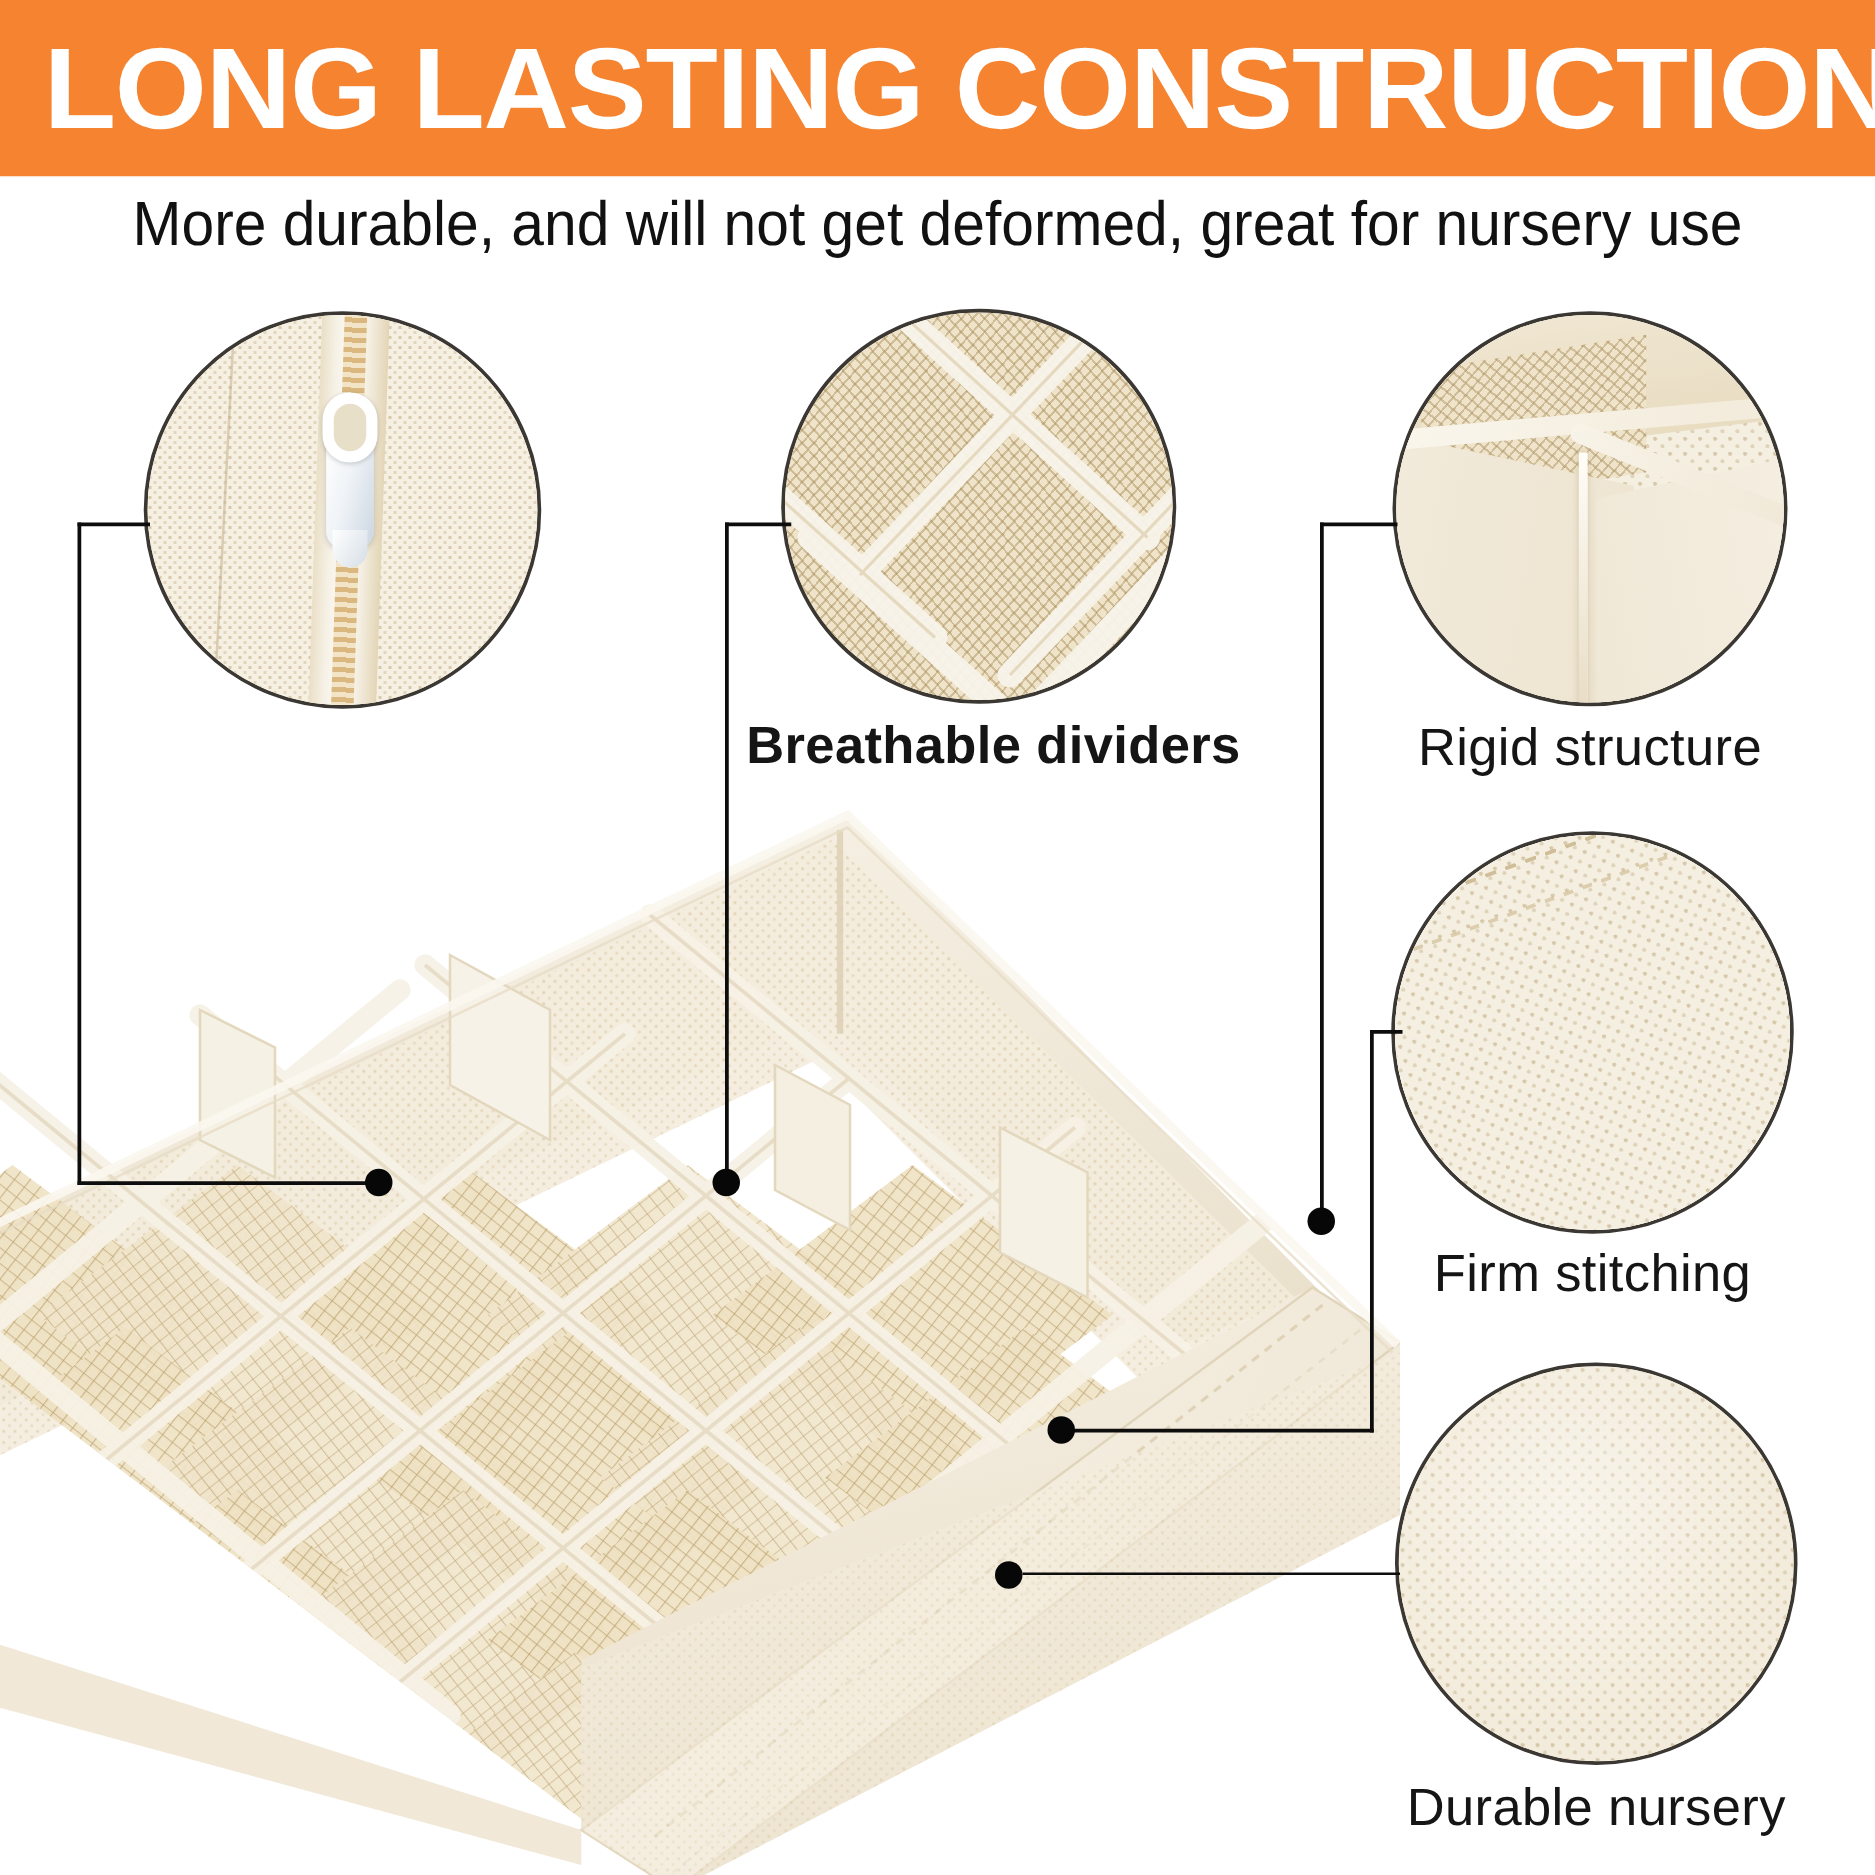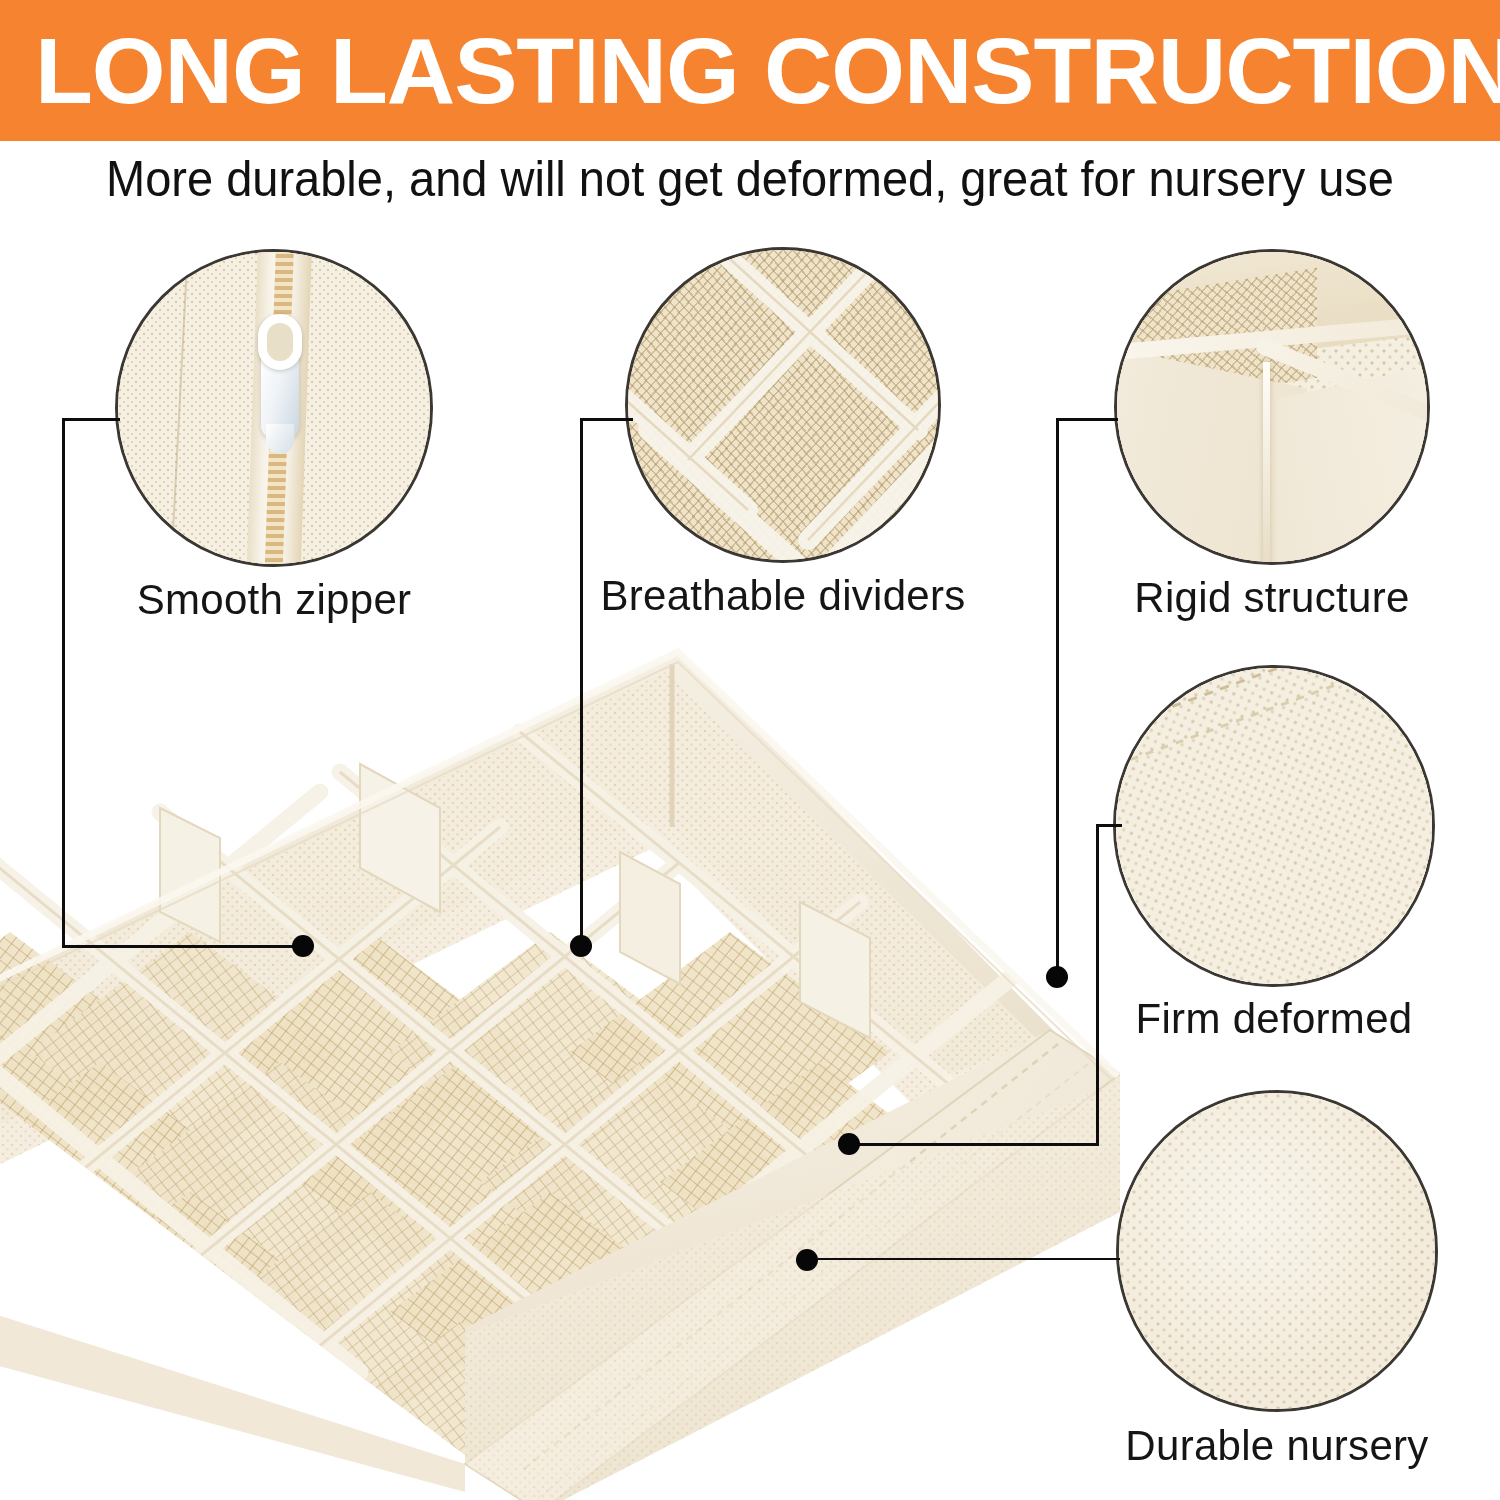--- a/index.html
+++ b/index.html
@@ -271,21 +271,20 @@
                 box-shadow:0 1px 4px rgba(0,0,0,.2);
                 background:#E8DFC9;"></div>
 
     <div style="position:absolute; left:148px; top:172px; width:28px; height:30px;
                 background:linear-gradient(120deg,#FFFFFF,#D5DEE6);
                 border-radius:0 0 14px 14px;"></div>
 
     <div style="position:absolute; left:60px; top:-10px; width:2px; height:350px;
                 background:rgba(190,170,130,.5); transform:rotate(3deg);"></div>
   </div>
-  <div class="caption" style="top:327px; left:-18px; width:354px;">Smooth zipper</div>
 </div>
 
 <div class="callout" style="left:625px; top:247px; width:316px; height:316px;">
   <div class="circle" style="width:316px; height:316px;">
     <div class="inner tex-mesh"></div>
 
     <div style="position:absolute; inset:-40px;">
       <svg width="396" height="396" viewBox="0 0 396 396">
         <g stroke="#F8F4EA" stroke-width="20" fill="none" stroke-linecap="round" opacity=".95">
           <path d="M-40,120 L160,300"></path>
@@ -300,21 +299,21 @@
         <g stroke="#E0D2B4" stroke-width="2.5" fill="none" opacity=".8">
           <path d="M-40,120 L160,300"></path>
           <path d="M110,20 L330,220"></path>
           <path d="M250,-40 L440,140"></path>
           <path d="M300,40 L100,250"></path>
           <path d="M420,120 L220,330"></path>
         </g>
       </svg>
     </div>
   </div>
-  <div class="caption" style="top:325px; left:-28px; width:372px;">Breathable dividers</div>
+  <div class="caption" style="top:325px; left:-28px; width:372px;font-weight:bold;">Breathable dividers</div>
 </div>
 
 <div class="callout" style="left:1114px; top:249px; width:316px; height:316px;">
   <div class="circle" style="width:316px; height:316px;">
     <div class="inner tex-weave"></div>
 
     <div style="position:absolute; left:-40px; top:-50px; width:420px; height:150px;
                 background:linear-gradient(180deg,#F3EBD9,#E8DCC1); transform:skewY(-7deg);"></div>
 
     <div style="position:absolute; left:20px; top:30px; width:180px; height:110px;
@@ -357,21 +356,21 @@
                 background:repeating-linear-gradient(90deg,#C9B58C 0 9px,transparent 9px 17px);
                 transform:rotate(-20deg); transform-origin:left top; opacity:.85;"></div>
     <div style="position:absolute; left:-46px; top:112px; width:430px; height:3px;
                 background:repeating-linear-gradient(90deg,#D2BF98 0 8px,transparent 8px 16px);
                 transform:rotate(-20deg); transform-origin:left top; opacity:.7;"></div>
 
     <div style="position:absolute; left:-60px; top:58px; width:460px; height:7px;
                 background:linear-gradient(90deg,#FFFFFF,#F2EBDB);
                 transform:rotate(-20deg); transform-origin:left top;"></div>
   </div>
-  <div class="caption" style="top:330px; left:-10px; width:342px;">Firm deformed</div>
+  <div class="caption" style="top:330px; left:-10px; width:342px;">Firm stitching</div>
 </div>
 
 <div class="callout" style="left:1116px; top:1090px; width:322px; height:322px;">
   <div class="circle" style="width:322px; height:322px;">
     <div class="inner tex-weave" style="background-color:#F3ECDC;"></div>
     <div style="position:absolute; inset:0;
                 background:radial-gradient(circle at 42% 38%, rgba(255,255,255,.45), rgba(255,255,255,0) 65%);"></div>
   </div>
   <div class="caption" style="top:332px; left:-12px; width:346px;">Durable nursery</div>
 </div>

